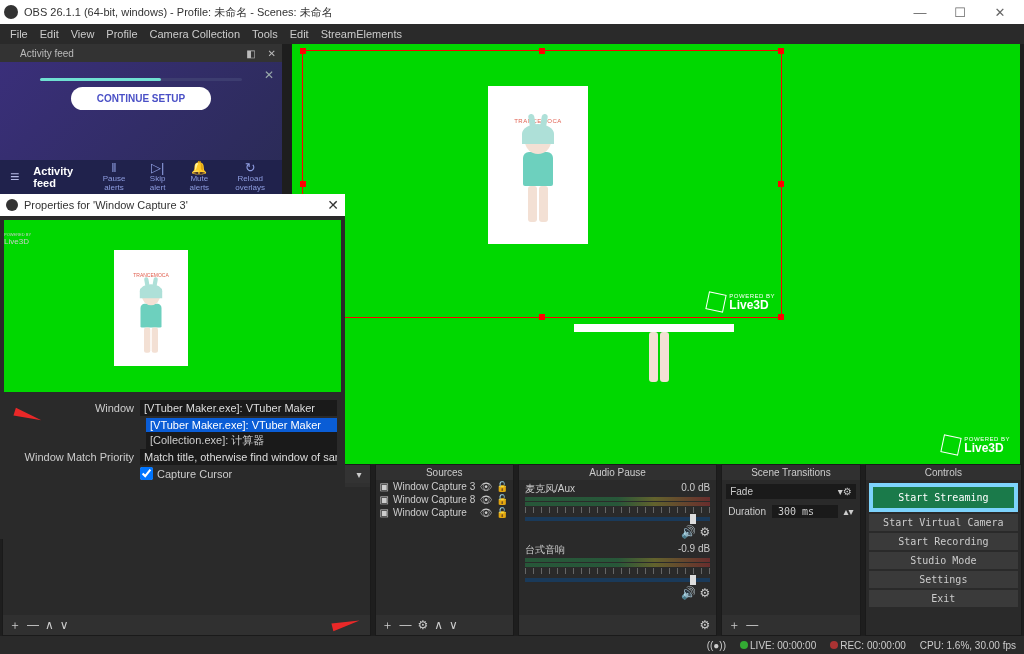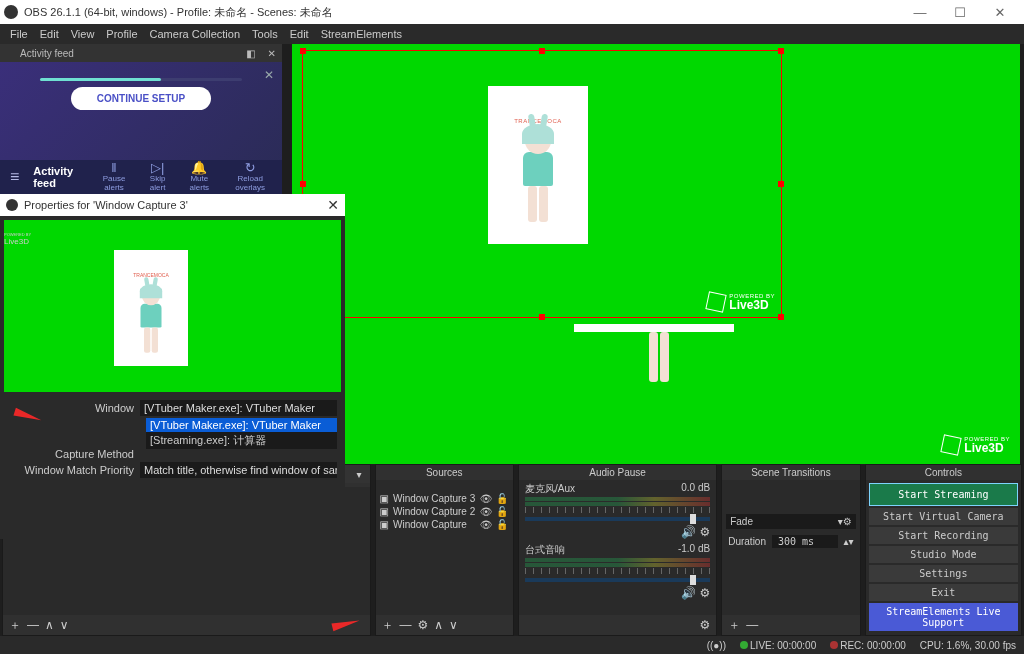--- a/index.html
+++ b/index.html
@@ -70,41 +70,41 @@
 
 .bottom { position: absolute; left: 0; right: 0; bottom: 18px; height: 172px; display: flex; gap: 4px; padding: 0 2px; }
 .panel { background: #2a2a2a; display: flex; flex-direction: column; border: 1px solid #1a1a1a; }
 .panel .phead { text-align: center; font-size: 10px; color: #ccc; padding: 2px 0; background: #303030; position: relative; }
 .panel .pbody { flex: 1; overflow: hidden; font-size: 11px; }
 .panel .pfoot { height: 20px; background: #303030; display: flex; align-items: center; gap: 6px; padding: 0 6px; color: #ccc; font-size: 12px; }
 
 .scenes { width: 370px; }
 .scenes .filterbar { height: 18px; background: #333; display: flex; align-items: center; gap: 12px; padding: 0 8px; font-size: 10px; color: #ccc; font-family: monospace; }
 
-.sources { width: 140px; gap: 12px; }
+.sources { width: 140px; }
 .sources .srow { display: flex; align-items: center; padding: 1px 4px; gap: 4px; font-size: 10px; }
 .sources .srow .eye { margin-left: auto; }
 
 .mixer { width: 200px; }
 .mixer .mrow { padding: 2px 6px; font-size: 10px; font-family: monospace; }
 .mixer .mhead { display: flex; justify-content: space-between; }
 .mixer .meter { height: 4px; background: linear-gradient(90deg,#2a5 0%,#2a5 50%,#cc3 70%,#d33 100%); margin: 1px 0; opacity: 0.35; }
 .mixer .ticks { height: 6px; background: repeating-linear-gradient(90deg,#666 0,#666 1px,transparent 1px,transparent 8px); }
 .mixer .slider { height: 4px; background: #1a3a5a; margin: 4px 0; position: relative; }
 .mixer .slider .knob { position: absolute; right: 14px; top: -3px; width: 6px; height: 10px; background: #ddd; }
 .mixer .mctl { text-align: right; color: #ccc; font-size: 12px; }
 
-.trans { width: 140px; gap: 30px; }
+.trans { width: 140px; }
 .trans .tsel { background: #1a1a1a; margin: 4px; padding: 2px 4px; display: flex; font-size: 10px; }
 .trans .trow { display: flex; align-items: center; padding: 2px 6px; gap: 6px; font-size: 10px; }
 .trans .dur { background: #1a1a1a; padding: 1px 6px; flex: 1; font-family: monospace; }
 
 .controls { width: 158px; }
 .controls button { display: block; width: 100%; background: #3a3a3a; color: #ccc; border: none; padding: 3px 0; margin-bottom: 2px; font-size: 10px; font-family: monospace; }
-.controls button.ss { background: #1a7a4a; color: #fff; border: 1px solid #7dd3fc; padding: 5px 1px; }
+.controls button.ss { background: #1a7a4a; color: #fff; border: 4px solid #7dd3fc; padding: 5px 1px; }
 .controls button.se { background: #4a5ad6; color: #fff; }
 
 .statusbar { position: absolute; left: 0; right: 0; bottom: 0; height: 18px; background: #2a2a2a; display: flex; align-items: center; gap: 14px; padding: 0 8px; color: #ccc; font-size: 10px; font-family: monospace; }
 .statusbar .dot { width: 8px; height: 8px; border-radius: 50%; background: #3a3; display: inline-block; margin-right: 2px; }
 .statusbar .dotr { background: #a33; }
 
 .arrow { position: absolute; width: 0; height: 0; border-left: 28px solid rgba(255,40,40,0.9); border-top: 4px solid transparent; border-bottom: 4px solid transparent; z-index: 30; }
 </style>
 </head>
 <body>
@@ -237,30 +237,31 @@
         </div>
       </div>
   </div>
   <div class="fields">
     <div class="row">
       <div class="flabel">Window</div>
       <div class="fval">[VTuber Maker.exe]: VTuber Maker</div>
     </div>
     <div class="dropopts">
       <div class="opt sel">[VTuber Maker.exe]: VTuber Maker</div>
-      <div class="opt" style="background:#1a1a1a">[Streaming.exe]: 计算器</div>
-    </div>
-    <div class="row" style="margin-top:-1px">
-      <div class="flabel">Capture Method</div>
-      <div style="flex:1"></div>
+      <div class="opt" style="background:#1a1a1a">[Collection.exe]: 计算器</div>
     </div>
     <div class="row">
       <div class="flabel">Window Match Priority</div>
       <div class="fval">Match title, otherwise find window of same type</div>
     </div>
+    <div class="row">
+        <div class="flabel"></div>
+        <input type="checkbox" class="chk" checked="" style="">
+        <span>Capture Cursor</span>
+      </div>
   </div>
 </div>
 
 <div class="arrow" style="left:14px;top:412px;transform:rotate(18deg)"></div>
 <div class="arrow" style="left:332px;top:620px;transform:rotate(-14deg)"></div>
 
 <div class="bottom">
   <div class="panel scenes">
     <div class="filterbar">
       <span>re 3</span>
@@ -286,21 +287,21 @@
     <div class="phead">Sources</div>
     <div class="pbody">
       <div class="srow">
           <span>▣</span>
           <span>Window Capture 3</span>
           <span class="eye">👁</span>
           <span>🔓</span>
         </div>
       <div class="srow">
           <span>▣</span>
-          <span>Window Capture 2</span>
+          <span>Window Capture 8</span>
           <span class="eye">👁</span>
           <span>🔓</span>
         </div>
       <div class="srow">
           <span>▣</span>
           <span>Window Capture</span>
           <span class="eye">👁</span>
           <span>🔓</span>
         </div>
     </div>
@@ -325,21 +326,21 @@
           <div class="meter"></div>
           <div class="ticks"></div>
         <div class="slider">
             <div class="knob"></div>
           </div>
         <div class="mctl"><span>🔊</span> <span>⚙</span></div>
       </div>
       <div class="mrow">
         <div class="mhead">
             <span>台式音响</span>
-            <span>-1.0 dB</span>
+            <span>-0.9 dB</span>
           </div>
         <div class="meter"></div>
           <div class="meter"></div>
           <div class="ticks"></div>
         <div class="slider">
             <div class="knob"></div>
           </div>
         <div class="mctl"><span>🔊</span> <span>⚙</span></div>
       </div>
     </div>
@@ -370,21 +371,20 @@
 
   <div class="panel controls">
     <div class="phead">Controls</div>
     <div class="pbody" style="padding:3px">
       <button class="ss">Start Streaming</button>
       <button>Start Virtual Camera</button>
       <button>Start Recording</button>
       <button>Studio Mode</button>
       <button>Settings</button>
       <button>Exit</button>
-      <button class="se">StreamElements Live Support</button>
     </div>
   </div>
 </div>
 
 <div class="statusbar">
   <span style="margin-left:auto"></span>
   <span>((●))</span>
   <span><span class="dot"></span><span>LIVE: 00:00:00</span></span>
   <span><span class="dot dotr"></span><span>REC: 00:00:00</span></span>
   <span>CPU: 1.6%, 30.00 fps</span>

